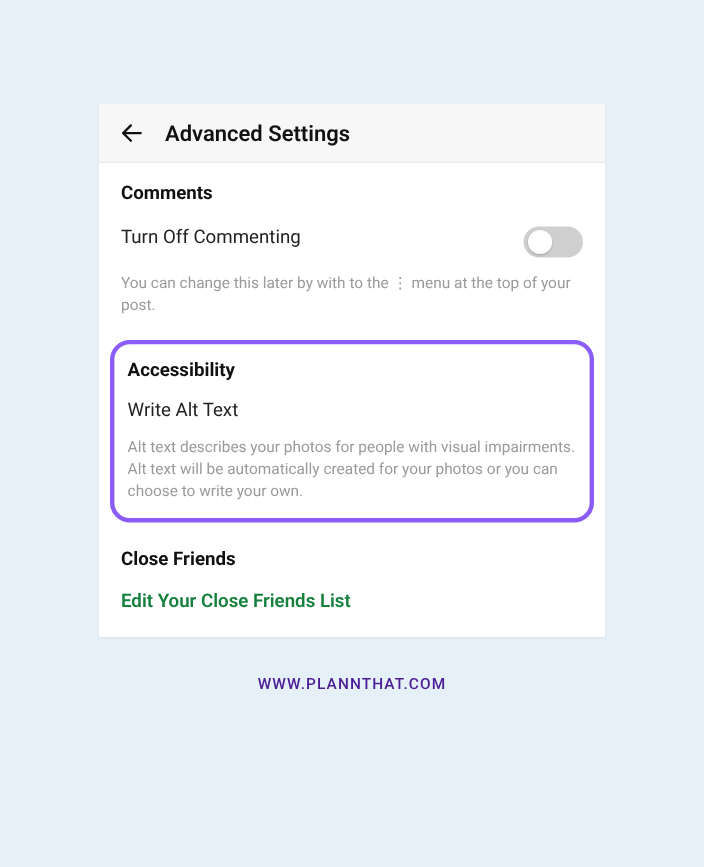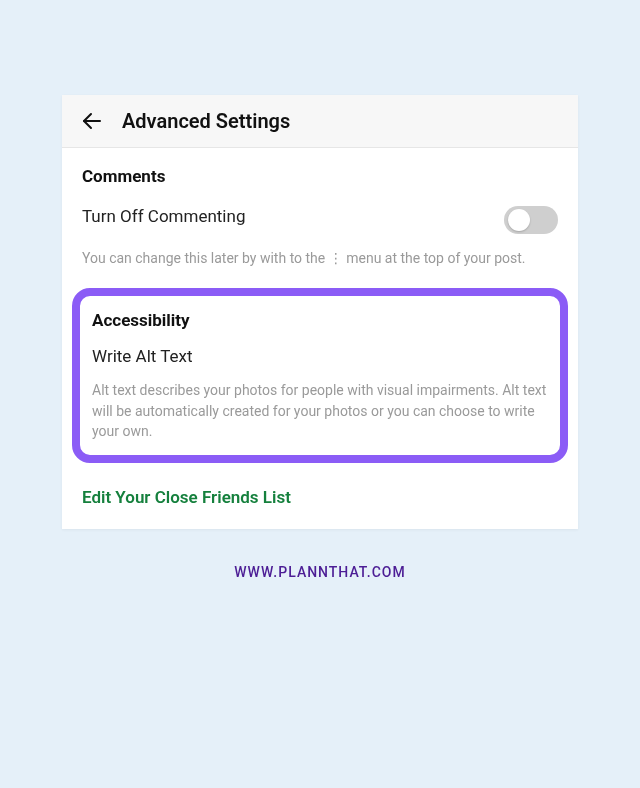--- a/index.html
+++ b/index.html
@@ -11,21 +11,21 @@
       width: 640px;
       height: 788px;
       background: #e5f0f9;
       font-family: -apple-system, BlinkMacSystemFont, 'Segoe UI', Roboto, Helvetica, Arial, sans-serif;
       display: flex;
       flex-direction: column;
       align-items: center;
       padding-top: 95px;
     }
     .card {
-      width: 516px;
+      width: 460px;
       background: #ffffff;
       box-shadow: 0 1px 3px rgba(0,0,0,0.05);
     }
     .header {
       display: flex;
       align-items: center;
       padding: 14px 18px;
       background: #f7f7f7;
       border-bottom: 1px solid #e6e6e6;
     }
@@ -82,21 +82,21 @@
       left: 4px;
       box-shadow: 0 1px 2px rgba(0,0,0,0.2);
     }
     .description {
       font-size: 14px;
       color: #9a9a9a;
       line-height: 1.45;
     }
     .highlight-box {
       margin: 8px 10px 14px 10px;
-      border: 8px solid #8b5cf6;
+      border: 4px solid #8b5cf6;
       border-radius: 18px;
       padding: 14px 12px;
     }
     .highlight-box .section-heading {
       margin-bottom: 16px;
     }
     .highlight-box .row-label {
       margin-bottom: 14px;
       display: block;
     }
@@ -146,18 +146,19 @@
     <div class="description">You can change this later by with to the ⋮ menu at the top of your post.</div>
   </div>
 
   <div class="highlight-box">
     <div class="section-heading">Accessibility</div>
     <span class="row-label">Write Alt Text</span>
     <div class="description">Alt text describes your photos for people with visual impairments. Alt text will be automatically created for your photos or you can choose to write your own.</div>
   </div>
 
   <div class="section-bottom">
+    <div class="section-heading">Close Friends</div>
     <div class="list-link">Edit Your Close Friends List</div>
   </div>
 
 </div>
 
 <div class="footer-url">WWW.PLANNTHAT.COM</div>
 
 </body></html>

